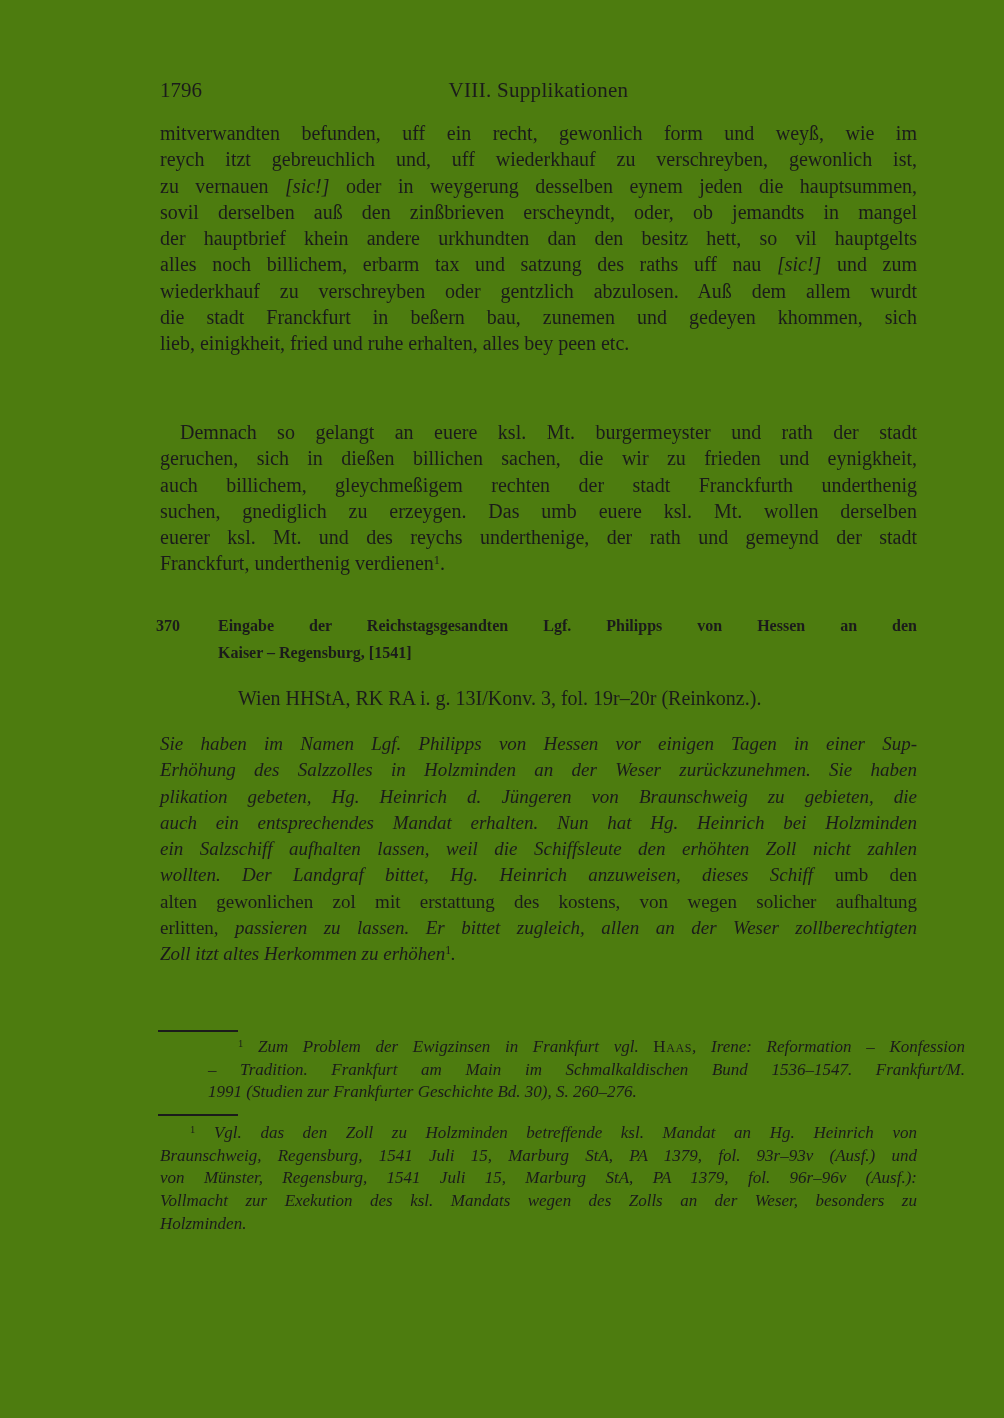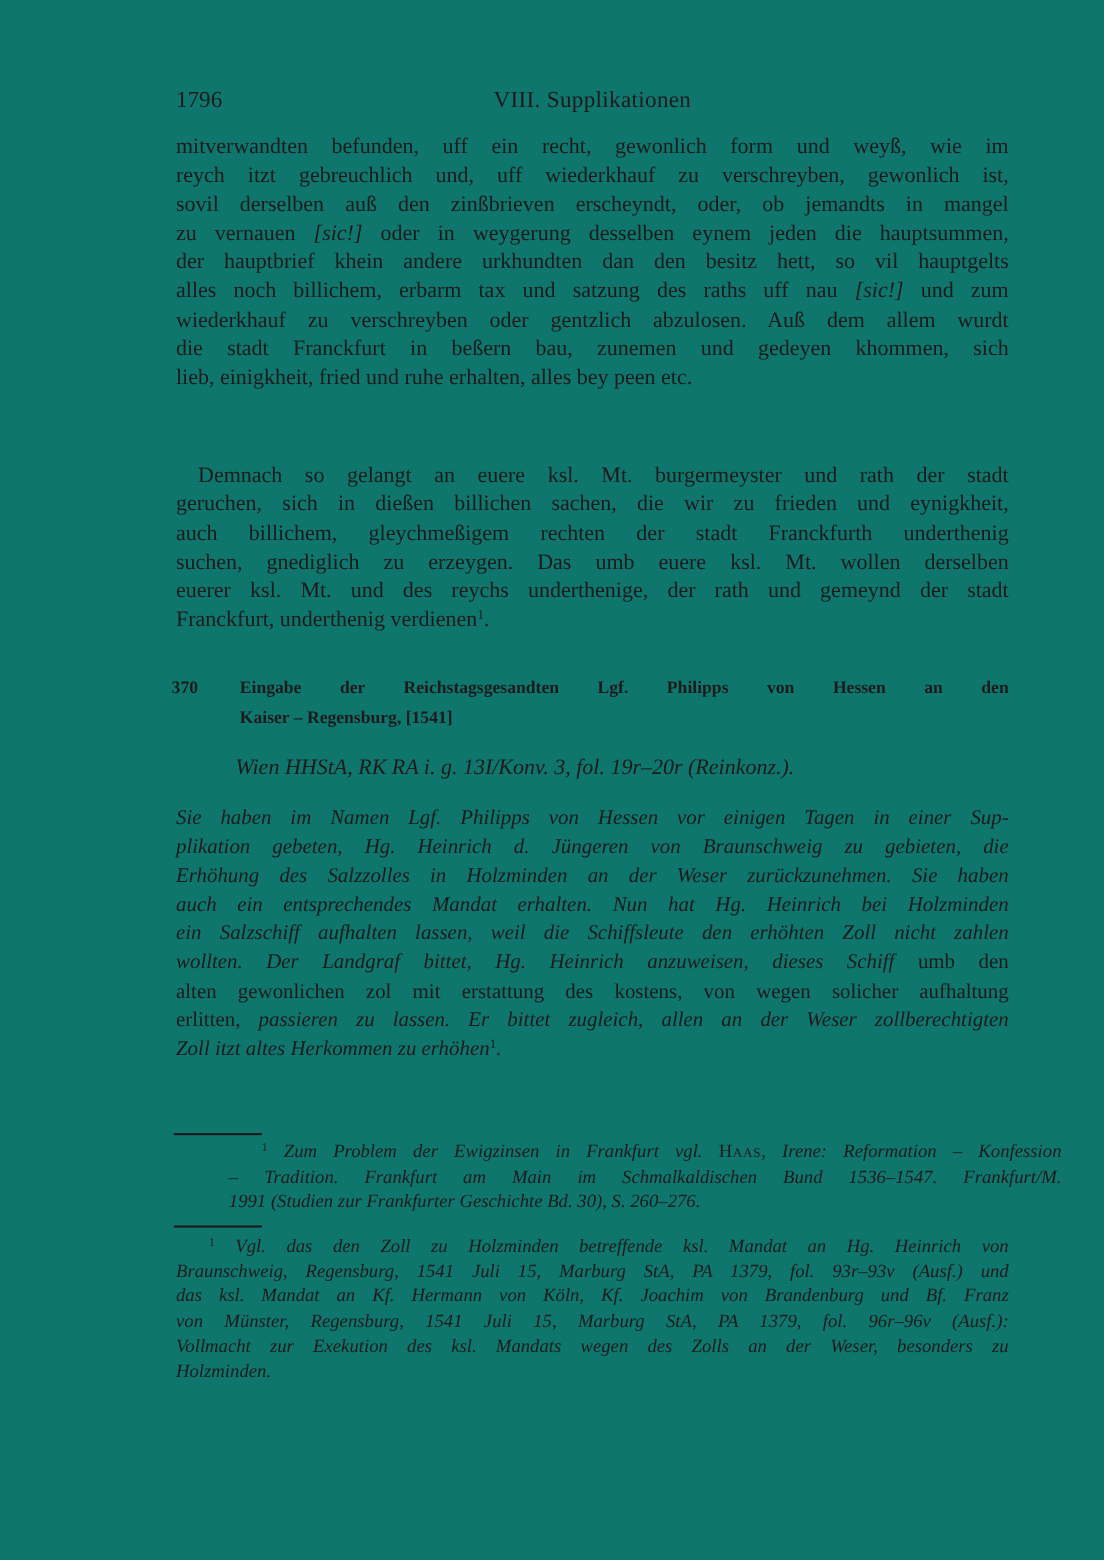--- a/index.html
+++ b/index.html
@@ -1,21 +1,21 @@
 <!DOCTYPE html>
 <html lang="de"><head>
 <meta charset="utf-8">
 <style>
   html, body { margin: 0; padding: 0; background: #e8e8e8; }
   .page {
     position: relative;
     width: 1004px;
     height: 1418px;
     margin: 0 auto;
-    background: #0f766e;
+    background: #4d7c0f;
     color: #1b1b1b;
     font-family: "Liberation Serif", "DejaVu Serif", serif;
     overflow: hidden;
   }
   .abs { position: absolute; }
 
   
   .header { top: 78px; left: 160px; width: 757px; height: 26px; font-size: 21px; }
   .page-number { position: absolute; left: 0; top: 0; }
   .running-head { display: block; text-align: center; letter-spacing: 0.3px; }
@@ -32,21 +32,21 @@
   
   .body-par { left: 160px; width: 757px; font-size: 20px; line-height: 26.3px; }
   .p1 { top: 120px; }
   .p2 { top: 383px; }
   .p2 .line:first-child { text-indent: 20px; margin-top: 36px; }
 
   
   .entry-heading { top: 612px; left: 160px; width: 757px; font-size: 16px; line-height: 27px; font-weight: bold; }
   .entry-number { position: absolute; left: -4px; top: 0; }
   .entry-title { margin-left: 58px; }
-  .archive-line { top: 687px; left: 214px; width: 690px; font-size: 20px; font-style: italic; }
+  .archive-line { top: 687px; left: 238px; width: 690px; font-size: 20px; }
 
   
   .summary { top: 731px; left: 160px; width: 757px; font-size: 19px; line-height: 26.3px; }
 
   
   .fn-rule { left: 158px; width: 80px; height: 2px; background: #1b1b1b; }
   .fn-rule-1 { top: 1030px; }
   .fn-rule-2 { top: 1114px; }
   .footnote { left: 160px; width: 757px; font-size: 17px; line-height: 22.7px; }
   .footnote .line:first-child { text-indent: 30px; }
@@ -59,22 +59,22 @@
 <div class="page">
 
   <div class="abs header">
     <span class="page-number">1796</span>
     <span class="running-head">VIII. Supplikationen</span>
   </div>
 
   <div class="abs body-par p1">
       <div class="line"><span class="seg-r">mitverwandten befunden, uff ein recht, gewonlich form und weyß, wie im</span></div>
       <div class="line"><span class="seg-r">reych itzt gebreuchlich und, uff wiederkhauf zu verschreyben, gewonlich ist,</span></div>
+      <div class="line"><span class="seg-r">zu vernauen </span><span class="seg-i">[sic!]</span><span class="seg-r"> oder in weygerung desselben eynem jeden die hauptsummen,</span></div>
       <div class="line"><span class="seg-r">sovil derselben auß den zinßbrieven erscheyndt, oder, ob jemandts in mangel</span></div>
-      <div class="line"><span class="seg-r">zu vernauen </span><span class="seg-i">[sic!]</span><span class="seg-r"> oder in weygerung desselben eynem jeden die hauptsummen,</span></div>
       <div class="line"><span class="seg-r">der hauptbrief khein andere urkhundten dan den besitz hett, so vil hauptgelts</span></div>
       <div class="line"><span class="seg-r">alles noch billichem, erbarm tax und satzung des raths uff nau </span><span class="seg-i">[sic!]</span><span class="seg-r"> und zum</span></div>
       <div class="line"><span class="seg-r">wiederkhauf zu verschreyben oder gentzlich abzulosen. Auß dem allem wurdt</span></div>
       <div class="line"><span class="seg-r">die stadt Franckfurt in beßern bau, zunemen und gedeyen khommen, sich</span></div>
       <div class="line last"><span class="seg-r">lieb, einigkheit, fried und ruhe erhalten, alles bey peen etc.</span></div>
     </div>
 
   <div class="abs body-par p2">
       <div class="line"><span class="seg-r">Demnach so gelangt an euere ksl. Mt. burgermeyster und rath der stadt</span></div>
       <div class="line"><span class="seg-r">geruchen, sich in dießen billichen sachen, die wir zu frieden und eynigkheit,</span></div>
@@ -89,40 +89,39 @@
     <div class="entry-title">
         <div class="line"><span class="seg-b">Eingabe der Reichstagsgesandten Lgf. Philipps von Hessen an den</span></div>
         <div class="line last"><span class="seg-b">Kaiser – Regensburg, [1541]</span></div>
       </div>
   </div>
 
   <div class="abs archive-line">Wien HHStA, RK RA i. g. 13I/Konv. 3, fol. 19r–20r (Reinkonz.).</div>
 
   <div class="abs summary">
       <div class="line"><span class="seg-i">Sie haben im Namen Lgf. Philipps von Hessen vor einigen Tagen in einer Sup-</span></div>
+      <div class="line"><span class="seg-i">Erhöhung des Salzzolles in Holzminden an der Weser zurückzunehmen. Sie haben</span></div>
       <div class="line"><span class="seg-i">plikation gebeten, Hg. Heinrich d. Jüngeren von Braunschweig zu gebieten, die</span></div>
-      <div class="line"><span class="seg-i">Erhöhung des Salzzolles in Holzminden an der Weser zurückzunehmen. Sie haben</span></div>
       <div class="line"><span class="seg-i">auch ein entsprechendes Mandat erhalten. Nun hat Hg. Heinrich bei Holzminden</span></div>
       <div class="line"><span class="seg-i">ein Salzschiff aufhalten lassen, weil die Schiffsleute den erhöhten Zoll nicht zahlen</span></div>
       <div class="line"><span class="seg-i">wollten. Der Landgraf bittet, Hg. Heinrich anzuweisen, dieses Schiff</span><span class="seg-r"> umb den</span></div>
       <div class="line"><span class="seg-r">alten gewonlichen zol mit erstattung des kostens, von wegen solicher aufhaltung</span></div>
       <div class="line"><span class="seg-r">erlitten, </span><span class="seg-i">passieren zu lassen. Er bittet zugleich, allen an der Weser zollberechtigten</span></div>
       <div class="line last"><span class="seg-i">Zoll itzt altes Herkommen zu erhöhen</span><span class="seg-sup">1</span><span class="seg-i">.</span></div>
     </div>
 
   <div class="abs fn-rule fn-rule-1"></div>
   <div class="abs footnote footnote-1">
       <div class="line"><span class="seg-sup">1</span><span class="seg-i"> Zum Problem der Ewigzinsen in Frankfurt vgl. </span><span class="seg-sc">Haas</span><span class="seg-i">, Irene: Reformation – Konfession</span></div>
       <div class="line"><span class="seg-i">– Tradition. Frankfurt am Main im Schmalkaldischen Bund 1536–1547. Frankfurt/M.</span></div>
       <div class="line last"><span class="seg-i">1991 (Studien zur Frankfurter Geschichte Bd. 30), S. 260–276.</span></div>
     </div>
 
   <div class="abs fn-rule fn-rule-2"></div>
   <div class="abs footnote footnote-2">
       <div class="line"><span class="seg-sup">1</span><span class="seg-i"> Vgl. das den Zoll zu Holzminden betreffende ksl. Mandat an Hg. Heinrich von</span></div>
       <div class="line"><span class="seg-i">Braunschweig, Regensburg, 1541 Juli 15, Marburg StA, PA 1379, fol. 93r–93v (Ausf.) und</span></div>
-      <div class="line"><span class="seg-i">das ksl. Mandat an Kf. Hermann von Köln, Kf. Joachim von Brandenburg und Bf. Franz</span></div>
       <div class="line"><span class="seg-i">von Münster, Regensburg, 1541 Juli 15, Marburg StA, PA 1379, fol. 96r–96v (Ausf.):</span></div>
       <div class="line"><span class="seg-i">Vollmacht zur Exekution des ksl. Mandats wegen des Zolls an der Weser, besonders zu</span></div>
       <div class="line last"><span class="seg-i">Holzminden.</span></div>
     </div>
 
 </div>
 
 </body></html>

